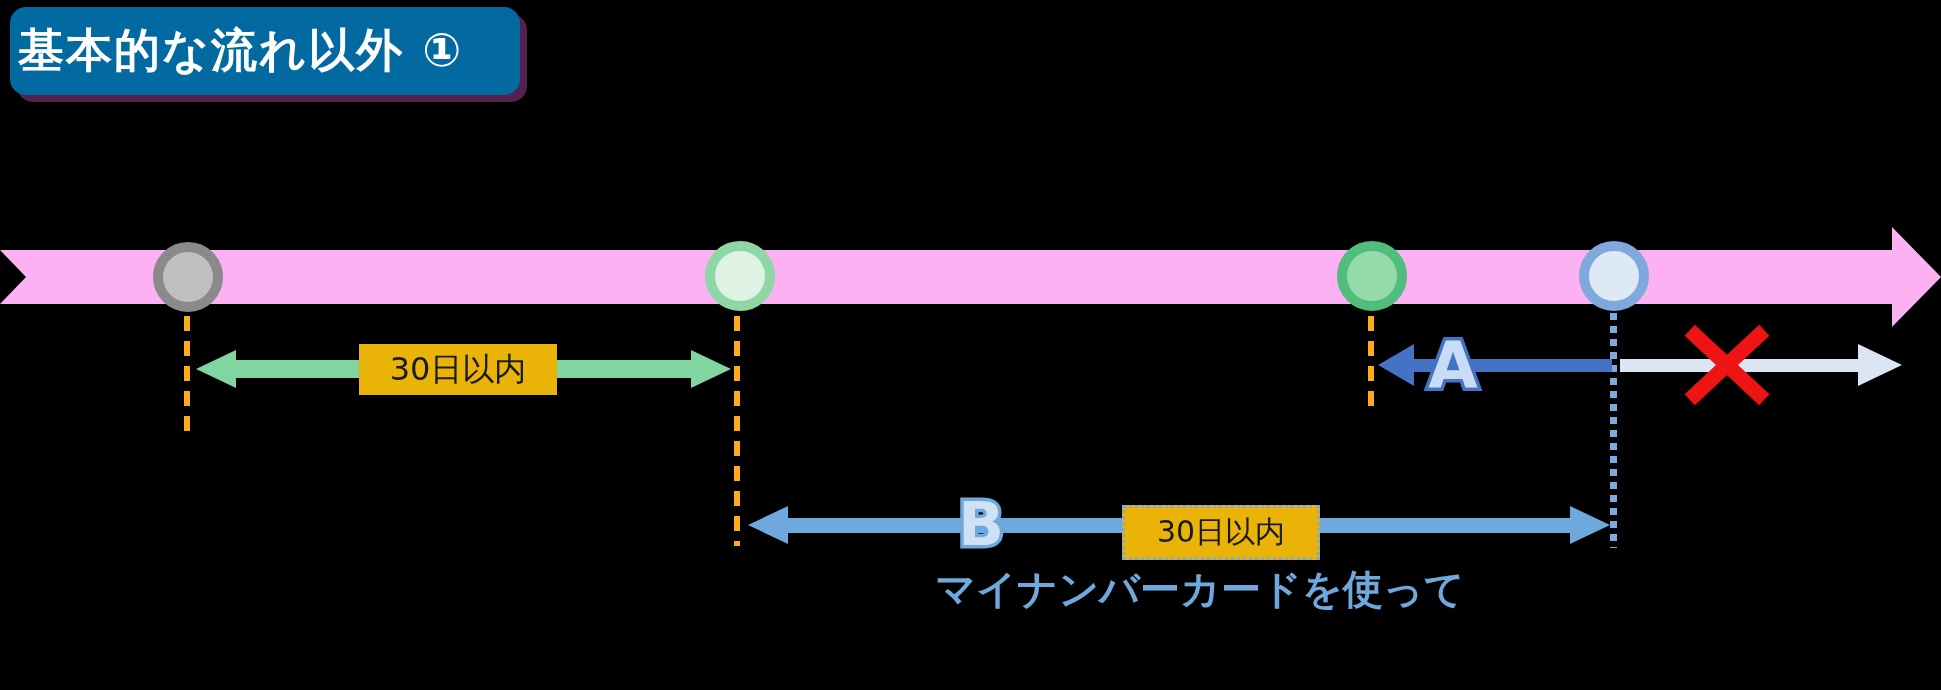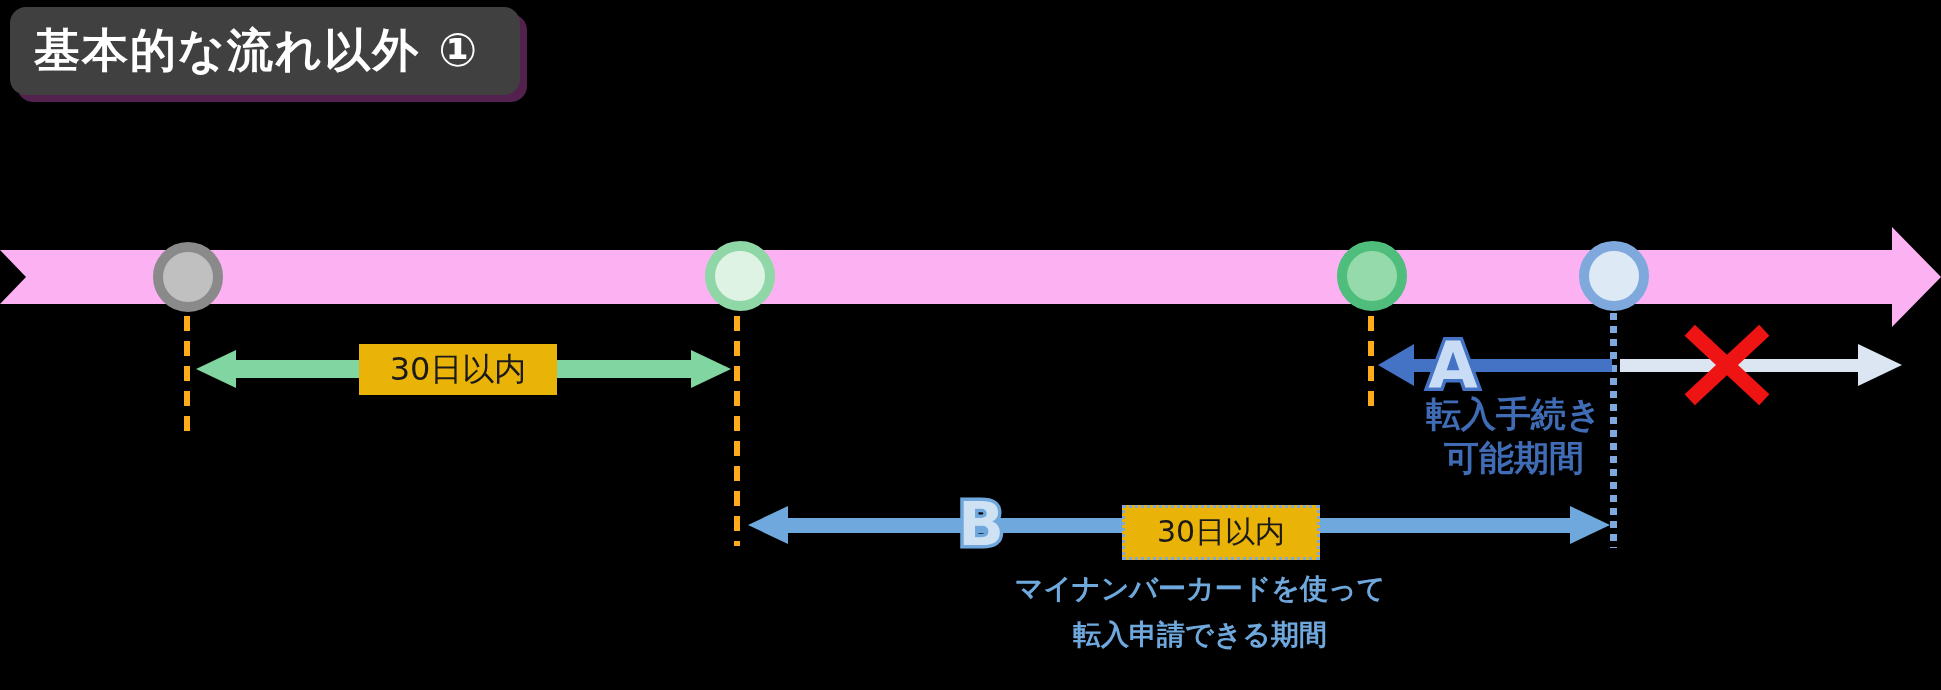--- a/index.html
+++ b/index.html
@@ -3,23 +3,23 @@
 <meta charset="utf-8">
 <style>
   html,body{margin:0;padding:0;background:#000;}
   #stage{
     position:relative;width:1941px;height:690px;background:#000;overflow:hidden;
     font-family:"DejaVu Sans","Liberation Sans",sans-serif;
   }
   
   .title-box{
     position:absolute;left:10px;top:7px;width:510px;height:88px;
-    background:#404040;border-radius:16px;
+    background:#0369a1;border-radius:16px;
     box-shadow:7px 7px 0 rgba(150,60,140,.55);
-    display:flex;align-items:center;padding-left:24px;box-sizing:border-box;
+    display:flex;align-items:center;padding-left:8px;box-sizing:border-box;
   }
   .title-box span{
     color:#fff;font-size:46px;font-weight:bold;letter-spacing:2px;white-space:nowrap;
   }
   
   .main-arrow{
     position:absolute;left:0;top:227px;width:1941px;height:100px;background:#FCB1F3;
     clip-path:polygon(0px 23px,1892px 23px,1892px 0px,1941px 50px,1892px 100px,1892px 77px,0px 77px,26px 50px);
   }
   
@@ -65,21 +65,21 @@
   .vb-green{left:359px;top:344px;width:198px;height:51px;font-size:32px;}
   .vb-b{left:1122px;top:505px;width:198px;height:55px;font-size:30px;border:3px dotted #7FA9DC;}
   
   .letter-svg{position:absolute;overflow:visible;}
   .letter-svg text{font-family:"DejaVu Sans","Liberation Sans",sans-serif;font-weight:bold;paint-order:stroke;text-anchor:middle;}
   .ltr-a{left:1398px;top:328px;width:110px;height:76px;}
   .ltr-b{left:926px;top:487px;width:110px;height:76px;}
   
   .cap{position:absolute;text-align:center;font-weight:bold;white-space:nowrap;}
   .cap-a{left:1384px;top:392px;width:260px;font-size:35px;line-height:44px;color:#3F6CB5;}
-  .cap-b{left:930px;top:566px;width:540px;font-size:28px;line-height:46px;color:#6FA8DC;}
+  .cap-b{left:930px;top:566px;width:540px;font-size:40px;line-height:46px;color:#6FA8DC;}
   
   .x-mark{position:absolute;left:1677px;top:315px;width:100px;height:100px;}
   .x-mark .bar{position:absolute;left:50%;top:50%;width:102px;height:15px;background:#EE1414;}
   .x-mark .bar1{transform:translate(-50%,-50%) rotate(43deg);}
   .x-mark .bar2{transform:translate(-50%,-50%) rotate(-43deg);}
 </style>
 </head>
 <body>
 
 <div id="stage">
@@ -109,24 +109,20 @@
     <span>30日以内</span>
   </div>
 
   <div class="arr a-arr">
     <div class="tri tri-l"></div>
     <div class="shaft"></div>
   </div>
   <svg class="letter-svg ltr-a" viewBox="0 0 110 76" width="110" height="76">
     <text x="55" y="60" font-size="64" stroke="#4472C4" stroke-width="7" fill="#C9DCF5">A</text>
   </svg>
-  <div class="cap cap-a">
-    <div>転入手続き</div>
-    <div>可能期間</div>
-  </div>
 
   <div class="arr pale-arr">
     <div class="shaft"></div>
     <div class="tri tri-r"></div>
   </div>
   <div class="x-mark">
     <div class="bar bar1"></div>
     <div class="bar bar2"></div>
   </div>
 
@@ -136,16 +132,15 @@
     <div class="tri tri-r"></div>
   </div>
   <svg class="letter-svg ltr-b" viewBox="0 0 110 76" width="110" height="76">
     <text x="55" y="58" font-size="60" stroke="#6FA8DC" stroke-width="7" fill="#CFE2F3">B</text>
   </svg>
   <div class="value-box vb-b">
     <span>30日以内</span>
   </div>
   <div class="cap cap-b">
     <div>マイナンバーカードを使って</div>
-    <div>転入申請できる期間</div>
   </div>
 
 </div>
 
 </body></html>

